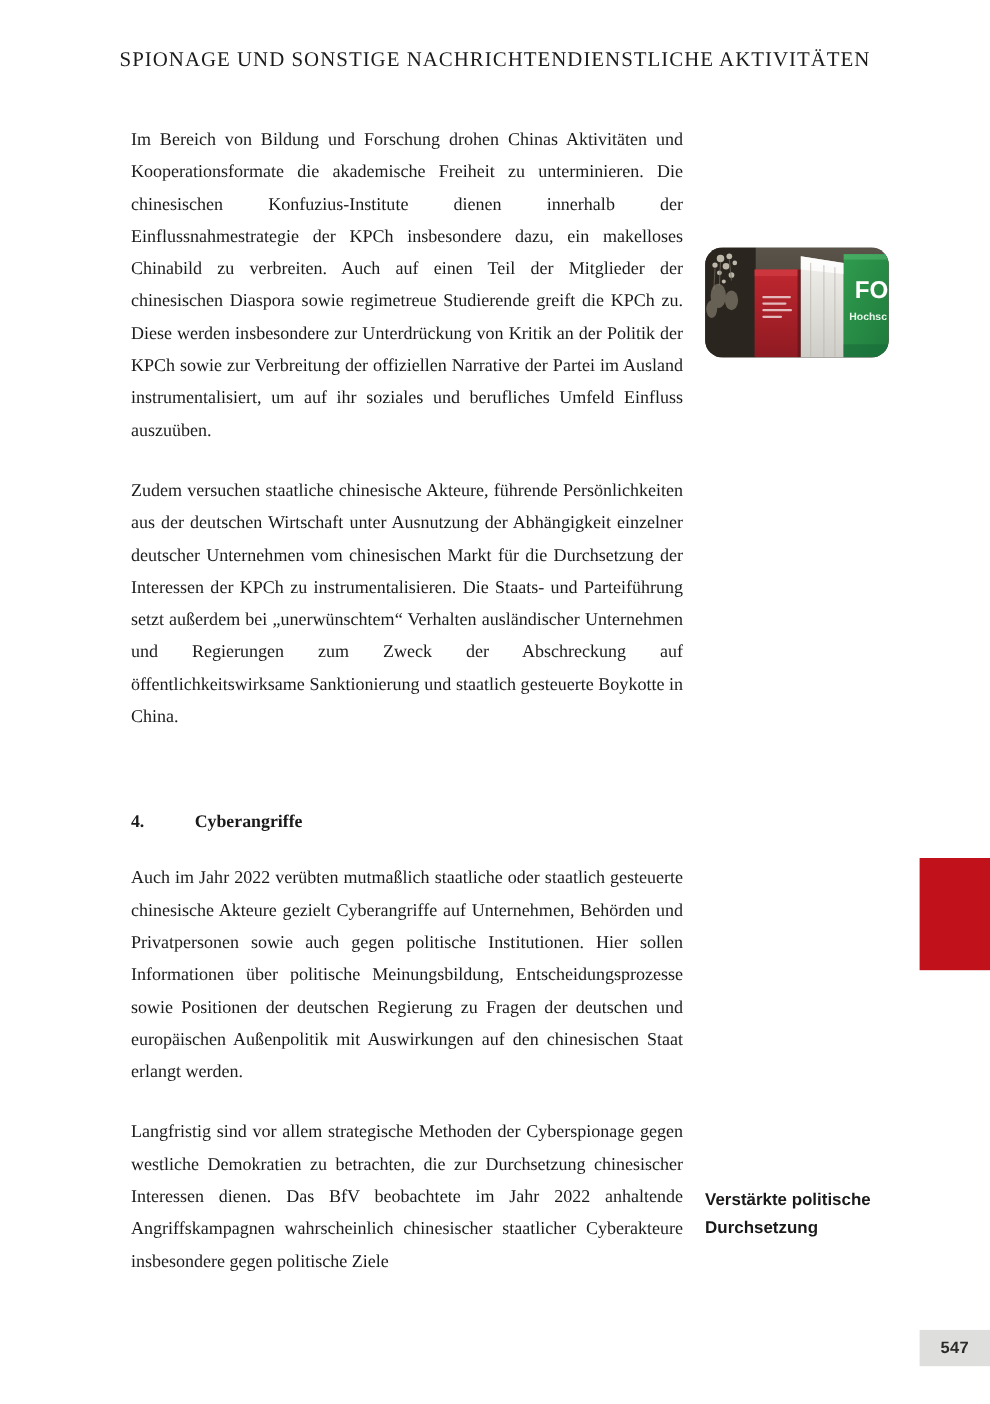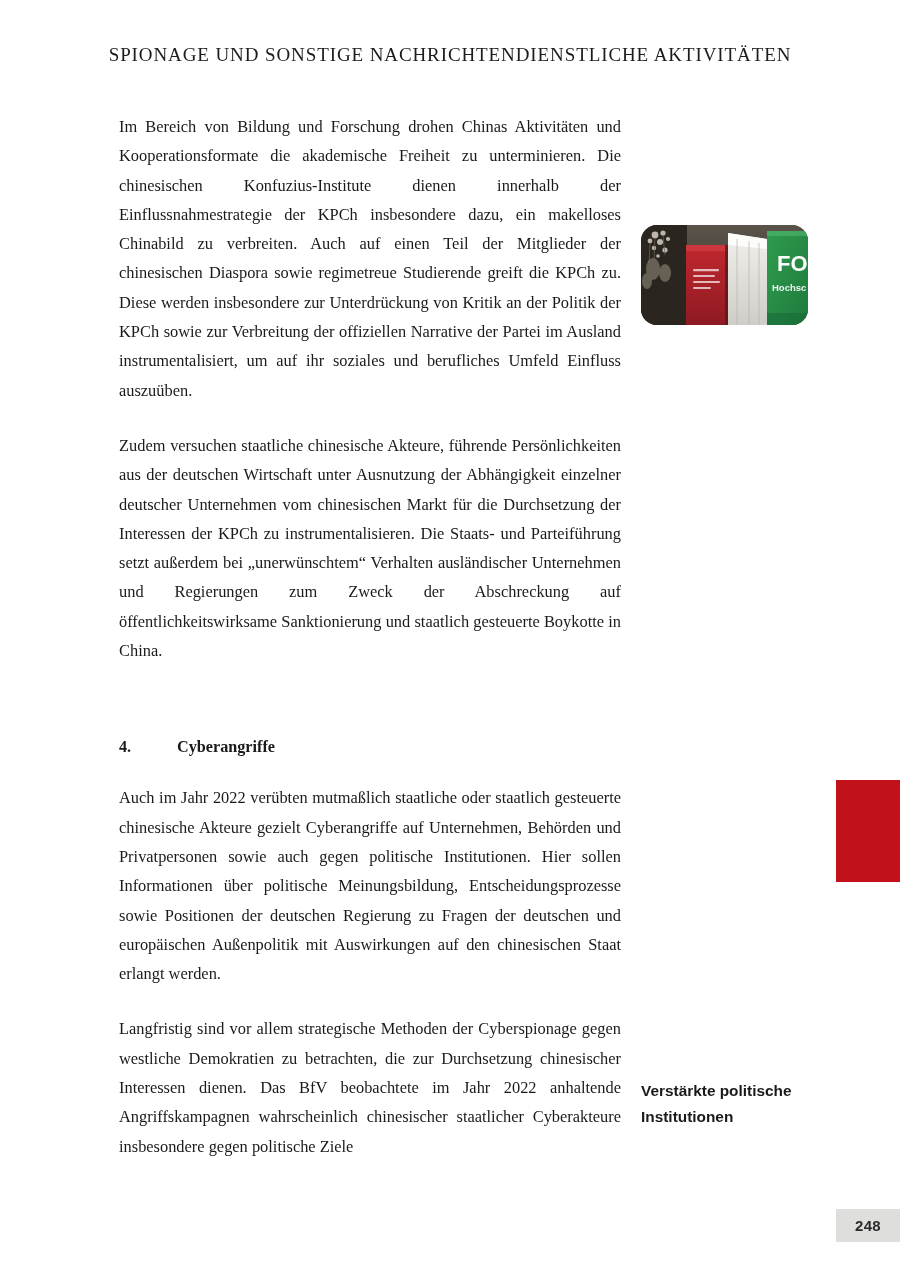--- a/index.html
+++ b/index.html
@@ -219,18 +219,18 @@
       <text x="136" y="46" font-family="Liberation Sans, sans-serif" font-size="22" font-weight="bold" fill="#ffffff">FO</text>
       <text x="131" y="66" font-family="Liberation Sans, sans-serif" font-size="9.5" font-weight="bold" fill="#e9f6ec">Hochsc</text>
       <rect x="126" y="88" width="41" height="12" fill="#17693a" opacity="0.55"></rect>
     </svg>
   </div>
 
   <div class="red-block" style="background:#c1111a;"></div>
 
   <div class="margin-note">
     <div>Verstärkte politische</div>
-    <div>Institutionen</div>
+    <div>Durchsetzung</div>
   </div>
 
-  <div class="page-number-box">248</div>
+  <div class="page-number-box">547</div>
 
 </div>
 
 </body></html>

